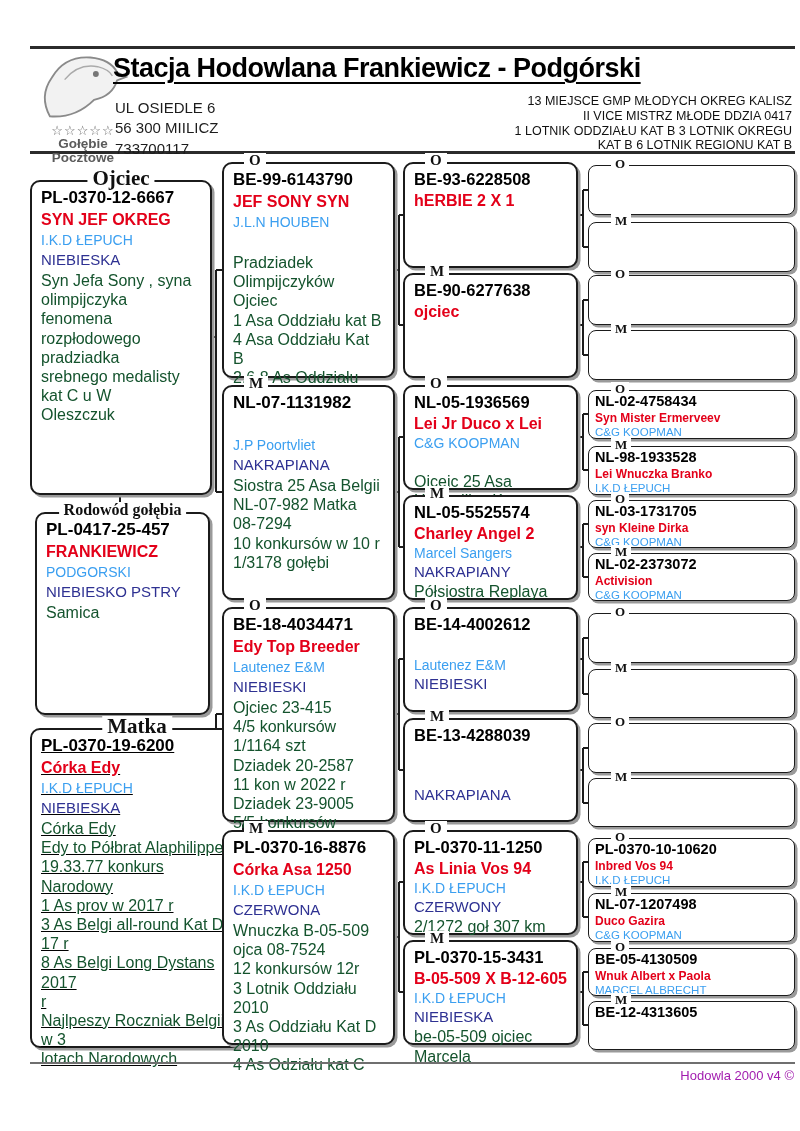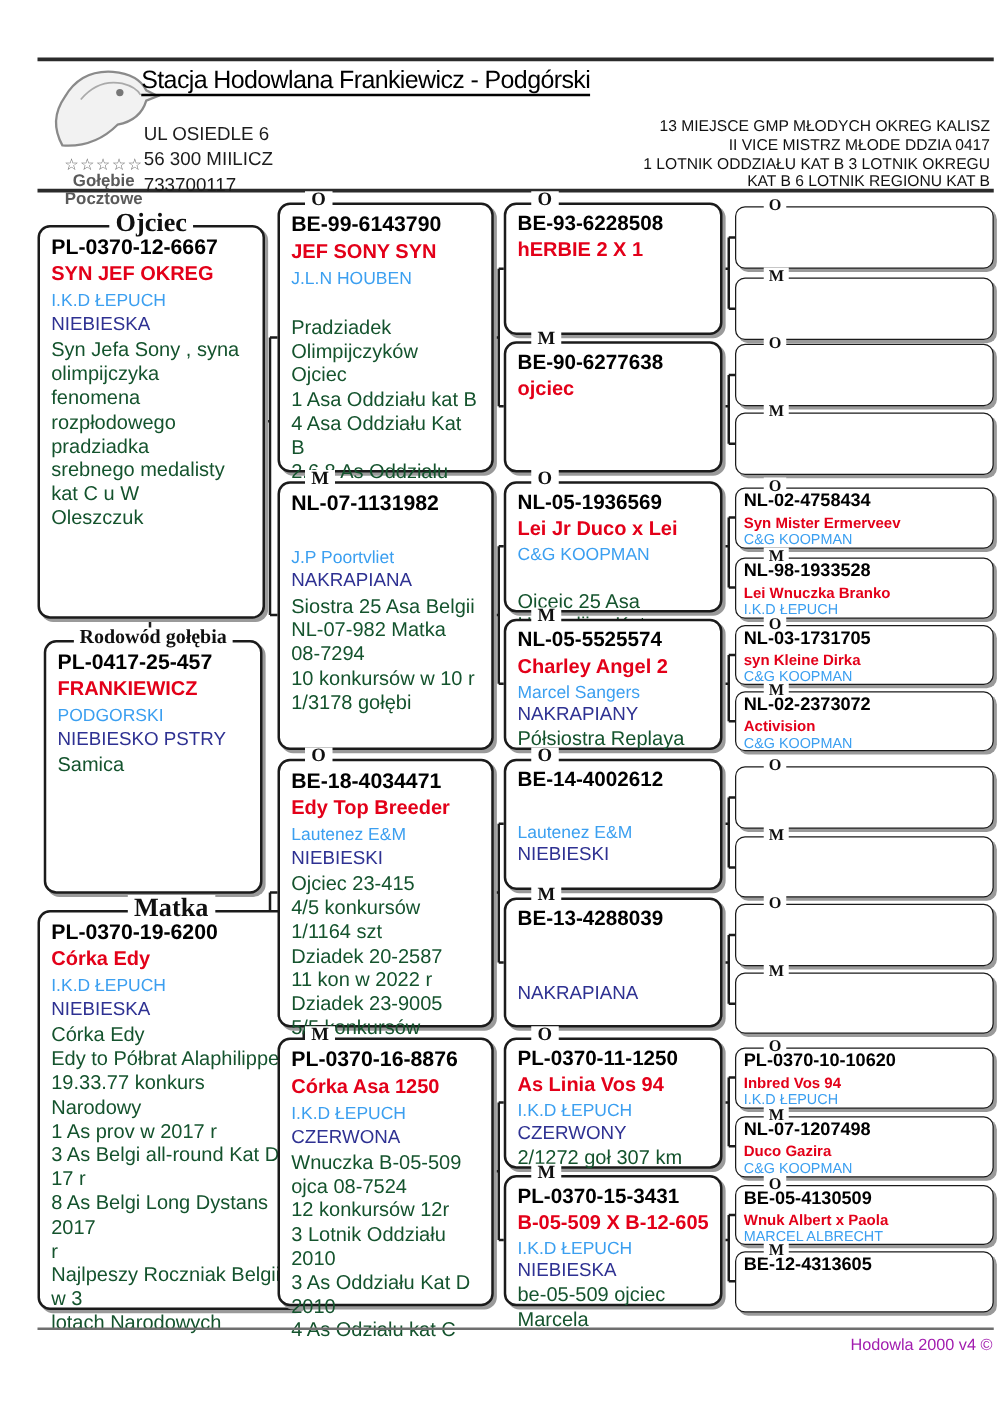--- a/index.html
+++ b/index.html
@@ -1,19 +1,19 @@
 <!DOCTYPE html>
 <html><head>
 <meta charset="utf-8">
 <style>
   html,body{margin:0;padding:0;background:#fff;}
   body{width:800px;height:1131px;position:relative;font-family:"Liberation Sans",sans-serif;color:#000;}
   .page{position:absolute;inset:0;}
   .rule{position:absolute;background:#2b2b2b;}
-  .hdr-title{position:absolute;left:113px;top:53px;font-size:20px;font-weight:normal;text-decoration:underline;text-underline-offset:5px;letter-spacing:-0.5px;white-space:nowrap;}
+  .hdr-title{position:absolute;left:113px;top:53px;font-size:27px;font-weight:bold;text-decoration:underline;text-underline-offset:5px;letter-spacing:-0.5px;white-space:nowrap;}
   .hdr-address{position:absolute;left:115px;top:98px;font-size:15px;line-height:1.35;color:#1c1c1c;}
   .hdr-awards{position:absolute;right:8px;top:94px;font-size:12.5px;line-height:1.18;text-align:right;color:#111;}
   .logo{position:absolute;left:32px;top:52px;width:102px;text-align:center;color:#5f5f5f;}
   .logo .stars{font-size:13px;letter-spacing:1px;color:#6a6a6a;line-height:1;}
   .logo .lname{font-size:13.5px;font-weight:bold;line-height:1.05;color:#5a5a5a;}
   svg.connectors{position:absolute;left:0;top:0;pointer-events:none;}
   .pbox{position:absolute;background:#fff;border:2px solid #1b1b1b;border-radius:10px;box-shadow:2.5px 2.5px 0 #9a9a9a;padding:5px 9px;box-sizing:border-box;}
   .tag{position:absolute;top:-11px;left:20px;background:#fff;padding:0 5px;font-family:"Liberation Serif",serif;font-weight:bold;font-size:15px;color:#101010;line-height:1;}
   .tag-center{left:50%;transform:translateX(-50%);white-space:nowrap;}
   .tag-lg{font-size:21px;top:-14px;}
@@ -103,21 +103,21 @@
 
   <div class="pbox" style="left:35px;top:512px;width:175px;height:203px;">
     <span class="tag tag-center tag-md">Rodowód gołębia</span>
     <div class="ring">PL-0417-25-457</div>
     <div class="pname">FRANKIEWICZ</div>
     <div class="fancier">PODGORSKI</div>
     <div class="pcolor">NIEBIESKO PSTRY</div>
     <div class="notes">Samica</div>
   </div>
 
-  <div class="pbox" style="left:30px;top:728px;width:214px;height:320px;">
+  <div class="pbox" style="left:30px;top:728px;width:214px;height:320px;text-decoration:underline;">
     <span class="tag tag-center tag-lg">Matka</span>
     <div class="ring">PL-0370-19-6200</div>
     <div class="pname">Córka Edy</div>
     <div class="fancier">I.K.D ŁEPUCH</div>
     <div class="pcolor">NIEBIESKA</div>
     <div class="notes">Córka Edy
 Edy to Półbrat Alaphilippe
 19.33.77 konkurs Narodowy
 1 As prov w 2017 r
 3 As Belgi all-round Kat D 17 r

